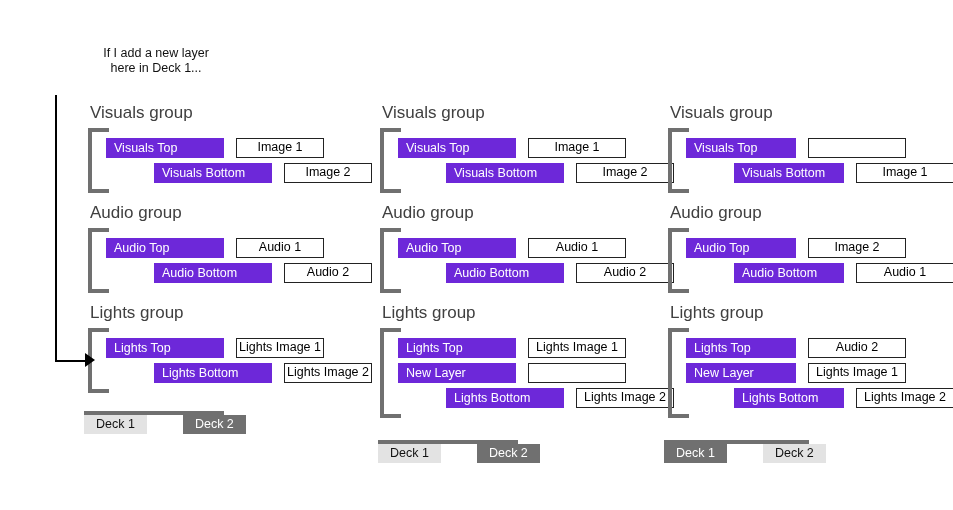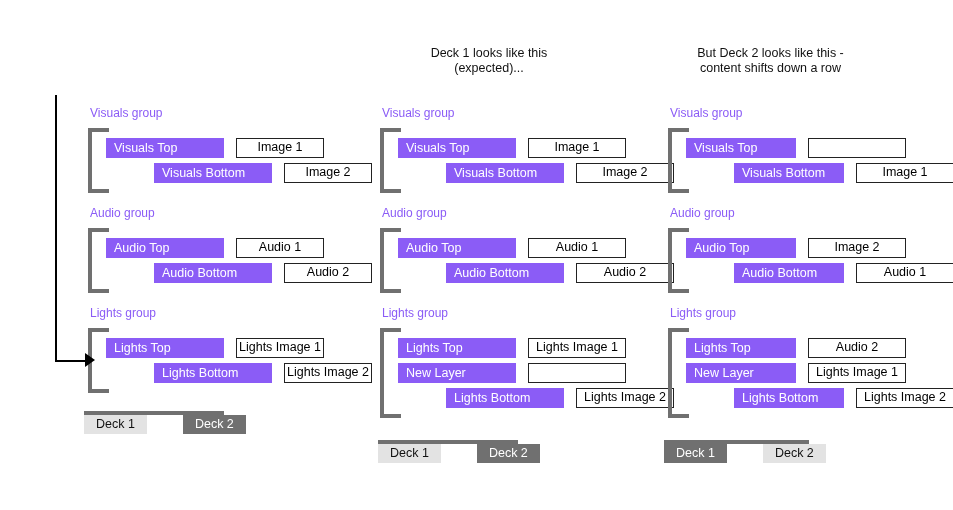--- a/index.html
+++ b/index.html
@@ -36,25 +36,25 @@
   }
   #col-1 .caption { left: 52px;  text-align: center; width: 208px; }
   #col-2 .caption { left: 44px;  text-align: center; width: 210px; }
   #col-3 .caption { left: 24px;  text-align: center; width: 213px; }
 
   
   .group {
     position: absolute;
   }
   .group-title {
-    font-size: 12px;
+    font-size: 17px;
     line-height: 14px;
     margin: 0 0 8px 0;
     padding-left: 2px;
-    color: #8b5cf6;
+    color: #404040;
   }
   .group-body {
     position: relative;
     padding-left: 18px;
   }
   
   .bracket {
     position: absolute;
     left: 0;
     top: 0;
@@ -85,21 +85,21 @@
     padding: 10px 0 10px 0;
   }
   .row {
     display: flex;
     align-items: center;
     margin-bottom: 5px;
   }
   .row:last-child { margin-bottom: 0; margin-left: 48px; }
 
   .layer-bar {
-    background: #8b5cf6;
+    background: #6d28d9;
     color: #ffffff;
     font-size: 12.5px;
     line-height: 20px;
     height: 20px;
     padding: 0 0 0 8px;
     box-sizing: border-box;
     white-space: nowrap;
     overflow: hidden;
   }
   .content-box {
@@ -175,20 +175,22 @@
     border-top: 7px solid transparent;
     border-bottom: 7px solid transparent;
     border-left: 10px solid #000000;
   }
 </style>
 </head>
 <body>
 
 <div id="diagram-root">
     <div class="column" id="col-1">
+      <div class="caption">If I add a new layer
+here in Deck 1...</div>
       <div class="group" style="left: 88px; top: 106px;">
         <div class="group-title">Visuals group</div>
         <div class="group-body">
           <div class="bracket">
             <div class="spine"></div>
             <div class="stub-top"></div>
             <div class="stub-bottom"></div>
           </div>
           <div class="rows">
             <div class="row">
@@ -253,22 +255,20 @@
         <div class="deck-tabs">
           <div class="deck-tab active">Deck 1</div>
           <div class="deck-tab inactive">Deck 2</div>
         </div>
       </div>
       <div class="anno-line anno-vert"></div>
       <div class="anno-line anno-horz"></div>
       <div class="anno-arrow"></div>
     </div>
     <div class="column" id="col-2">
-      <div class="caption">Deck 1 looks like this
-(expected)...</div>
       <div class="group" style="left: 40px; top: 106px;">
         <div class="group-title">Visuals group</div>
         <div class="group-body">
           <div class="bracket">
             <div class="spine"></div>
             <div class="stub-top"></div>
             <div class="stub-bottom"></div>
           </div>
           <div class="rows">
             <div class="row">
@@ -335,22 +335,20 @@
       </div>
       <div class="deck-bar" style="left: 38px; top: 440px; width: 140px;">
         <div class="deck-topline"></div>
         <div class="deck-tabs">
           <div class="deck-tab active">Deck 1</div>
           <div class="deck-tab inactive">Deck 2</div>
         </div>
       </div>
     </div>
     <div class="column" id="col-3">
-      <div class="caption">But Deck 2 looks like this -
-content shifts down a row</div>
       <div class="group" style="left: 28px; top: 106px;">
         <div class="group-title">Visuals group</div>
         <div class="group-body">
           <div class="bracket">
             <div class="spine"></div>
             <div class="stub-top"></div>
             <div class="stub-bottom"></div>
           </div>
           <div class="rows">
             <div class="row">

